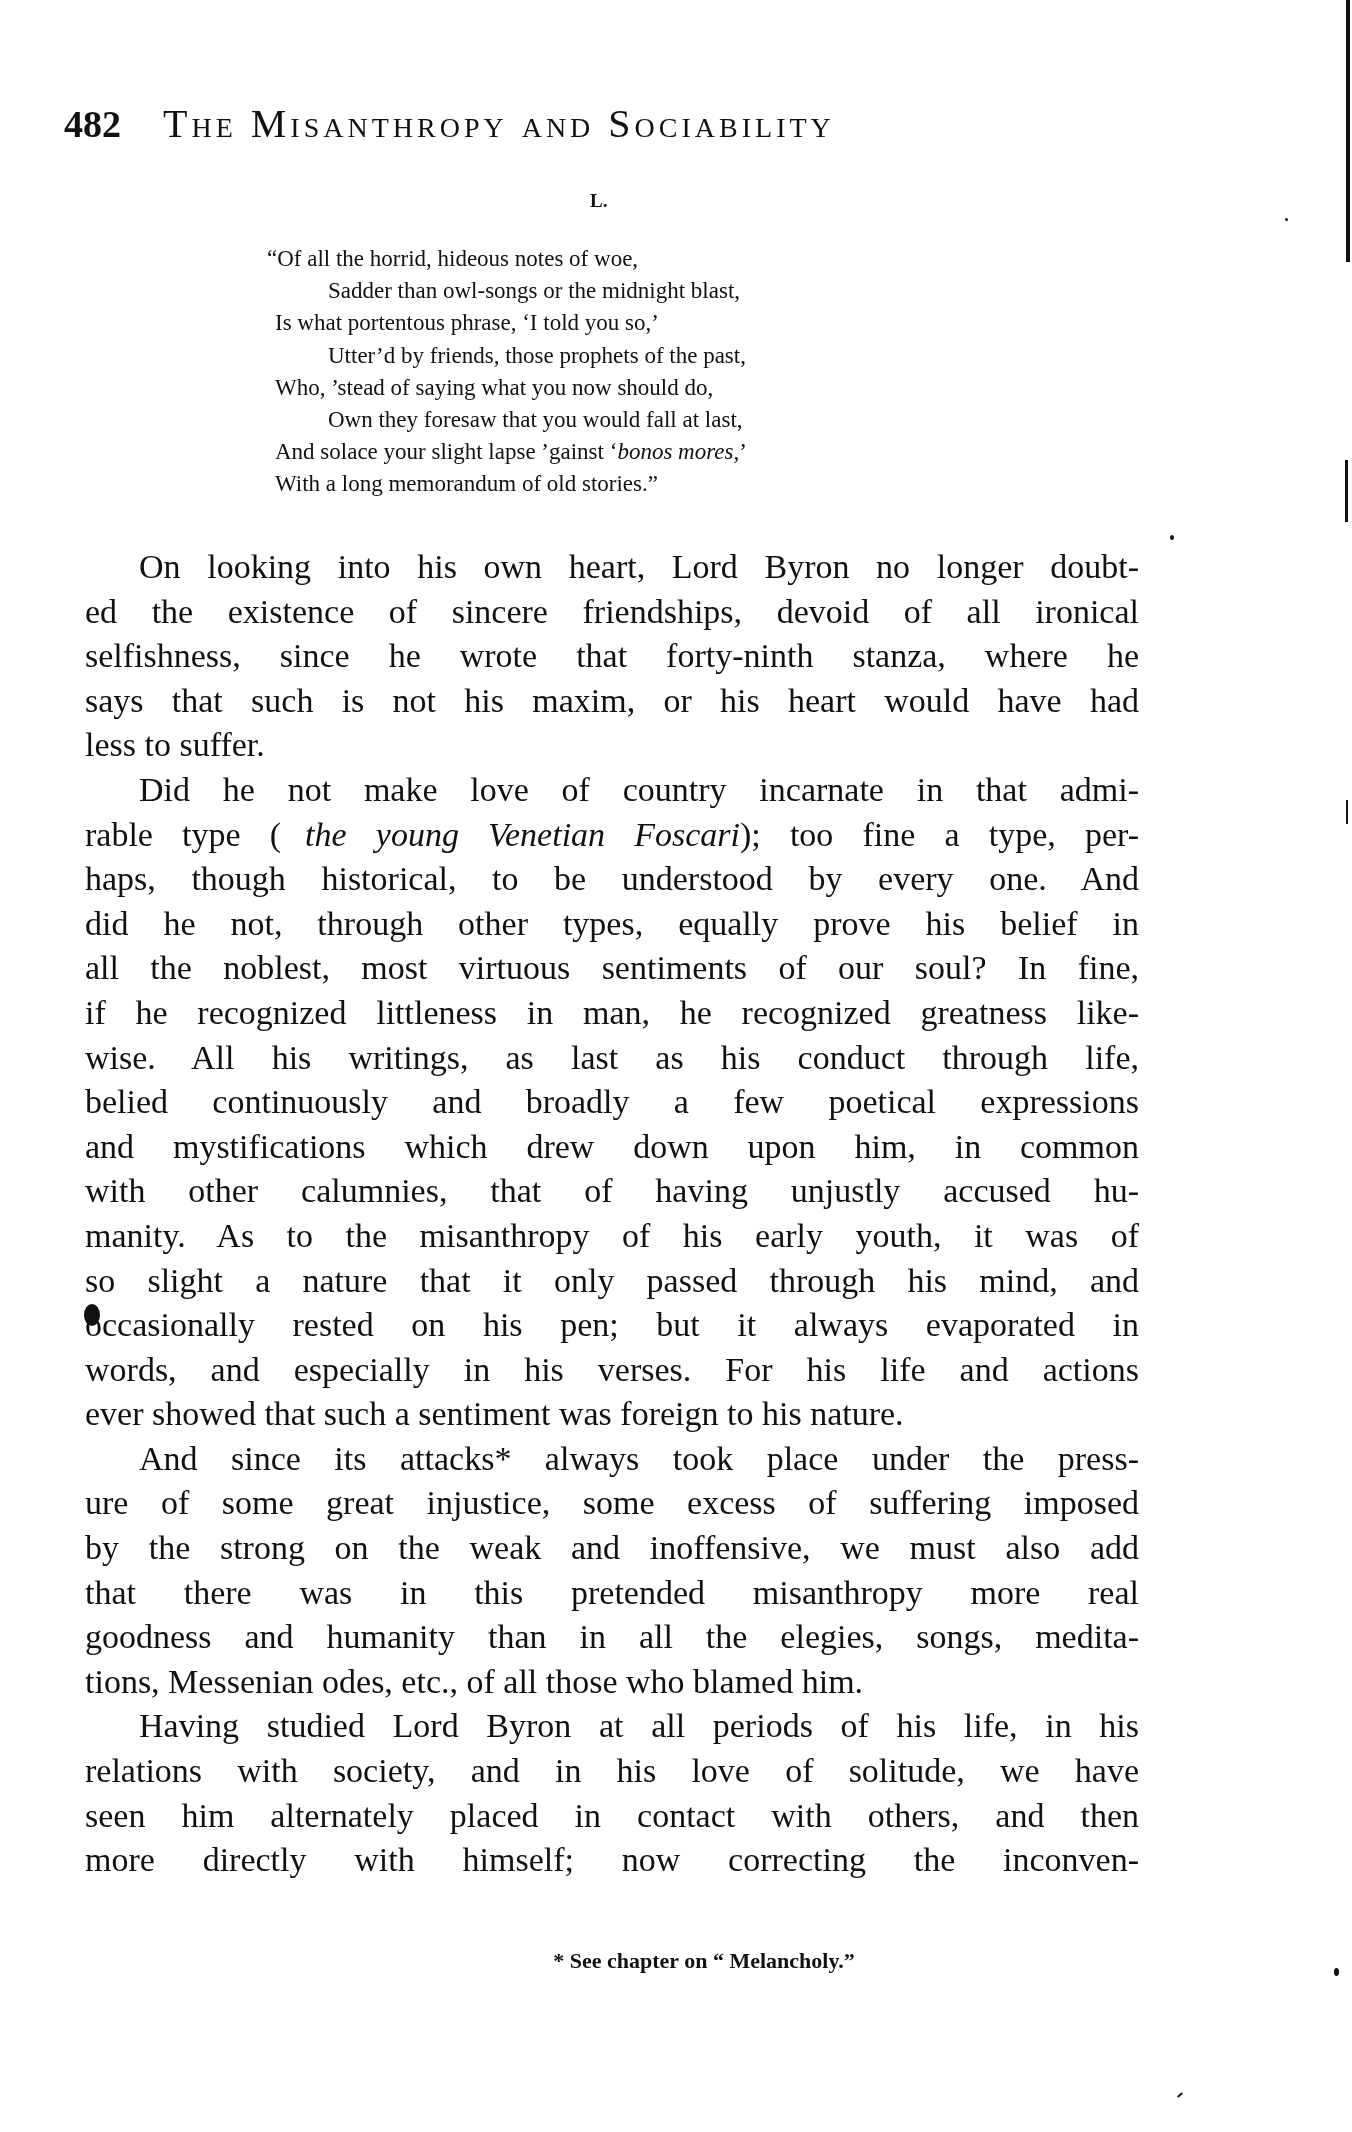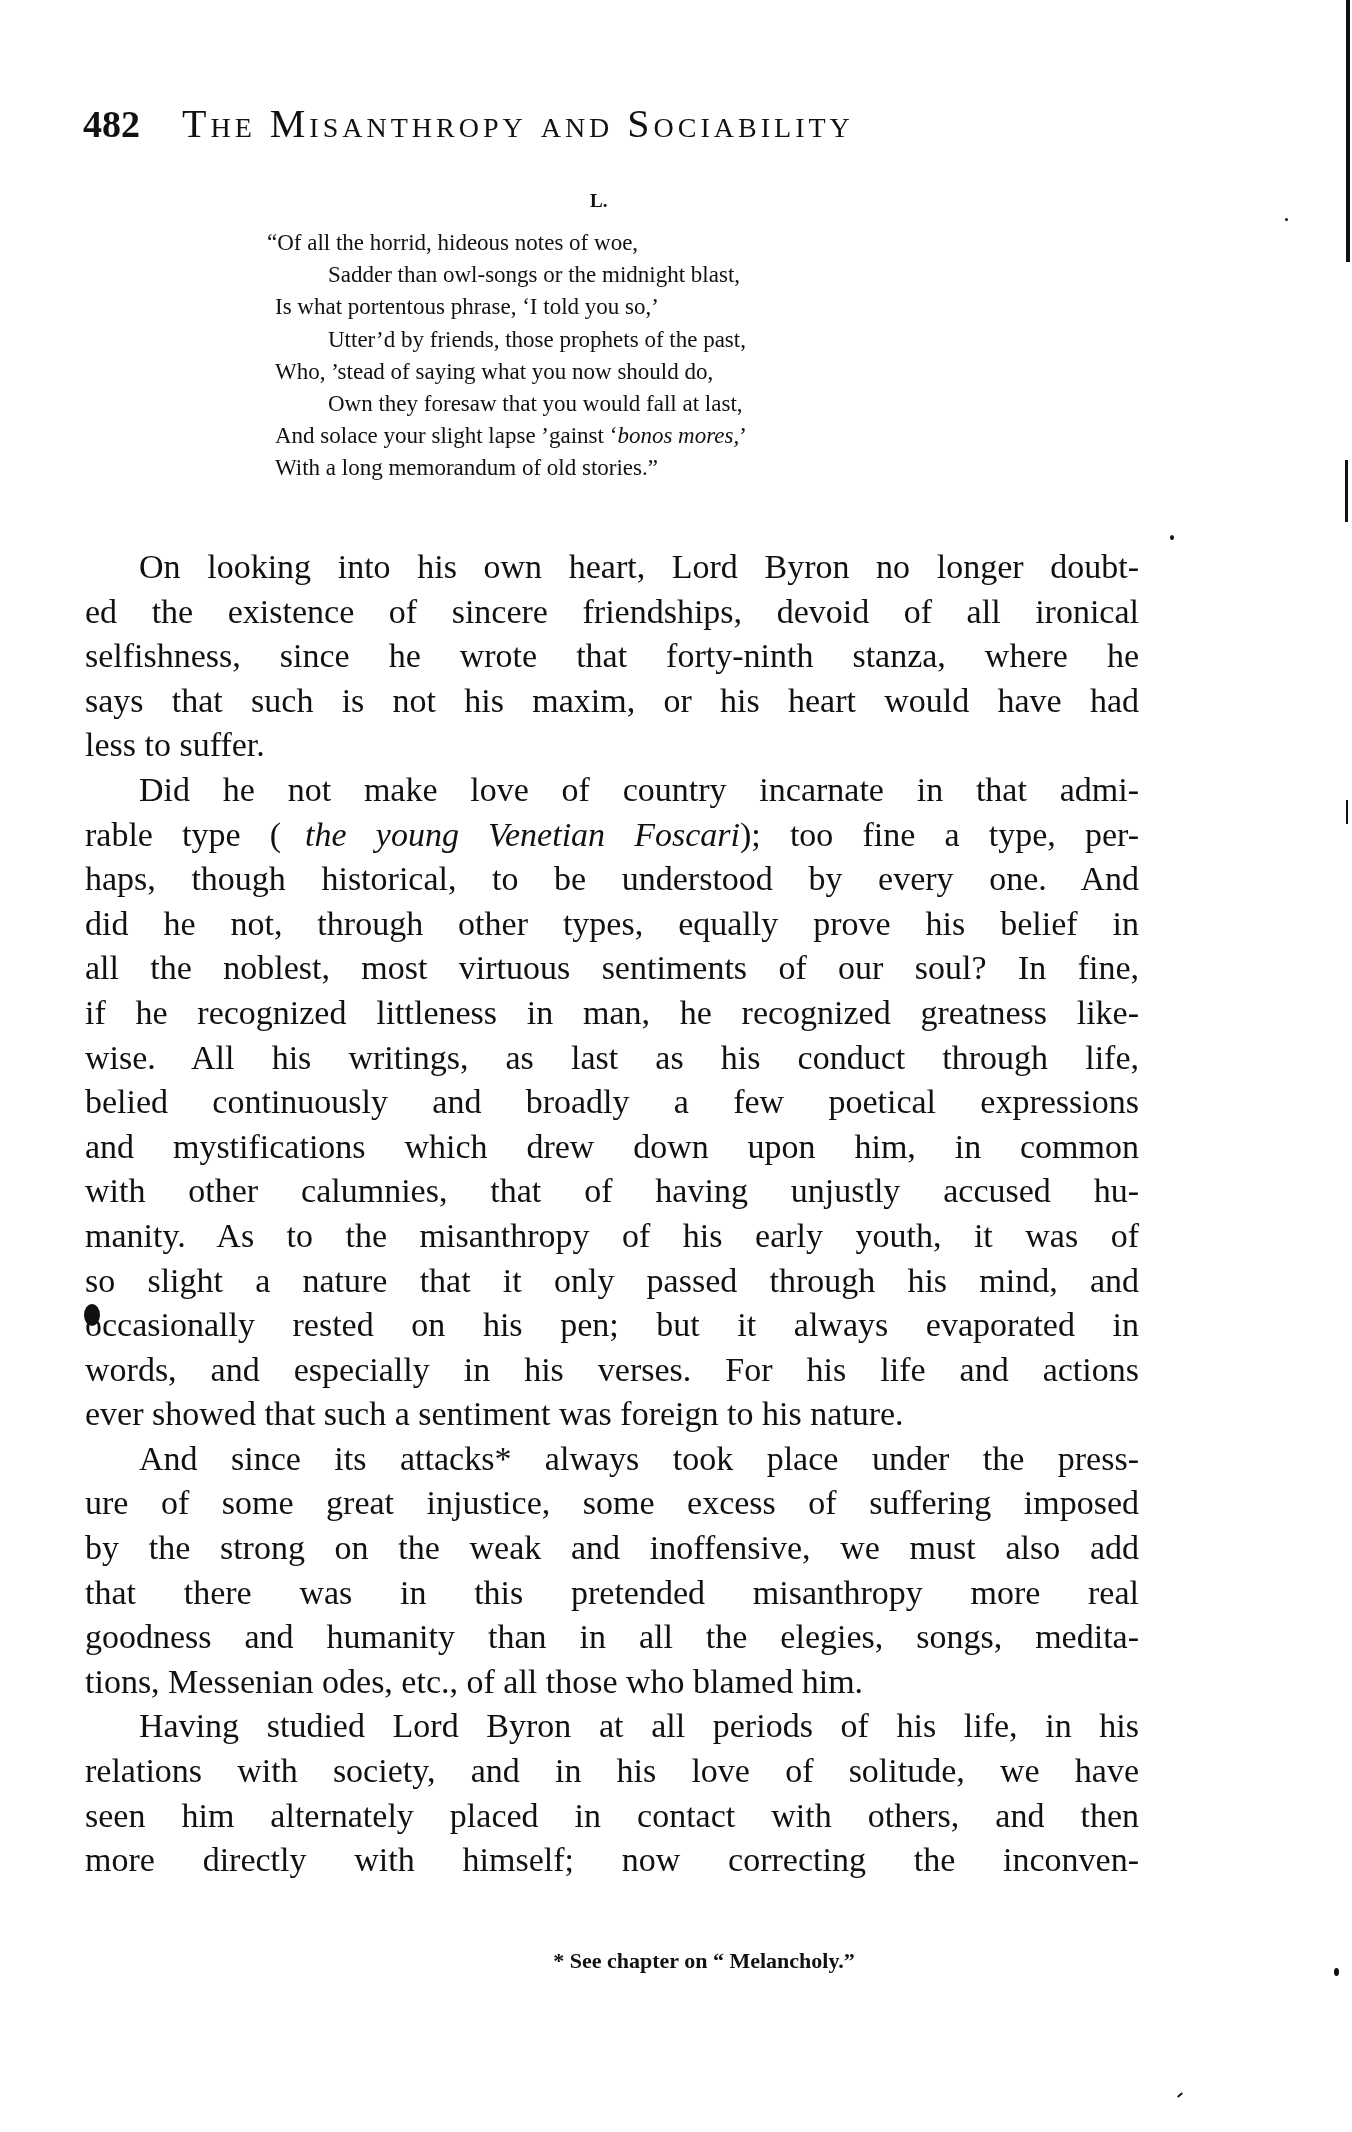--- a/index.html
+++ b/index.html
@@ -24,21 +24,20 @@
     
     .running-header {
       position: absolute;
       left: 64px;
       top: 100px;
       width: 1100px;
       height: 50px;
       display: flex;
       align-items: baseline;
       white-space: nowrap;
-      margin-left: 19px;
     }
     .page-number {
       font-size: 38px;
       font-weight: bold;
       letter-spacing: 0px;
       margin-right: 42px;
     }
     .running-title {
       font-size: 40px;
       font-variant: small-caps;
@@ -61,20 +60,21 @@
     .verse-line {
       height: 32.2px;
       line-height: 32.2px;
       font-size: 23px;
       white-space: nowrap;
       transform-origin: left center;
       transform: scaleX(1.0);
     }
     .verse-line.first {
       margin-left: -8px;
+      margin-top: 16px;
     }
     .verse-line.indent {
       padding-left: 53px;
     }
     
     .body-text {
       position: absolute;
       left: 85px;
       top: 545px;
       width: 1054px;

